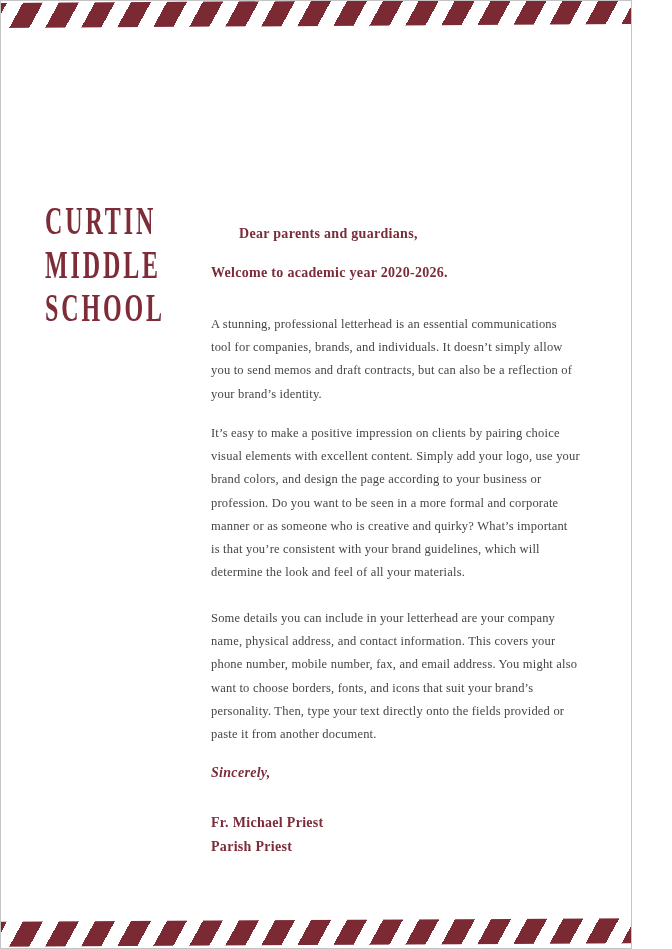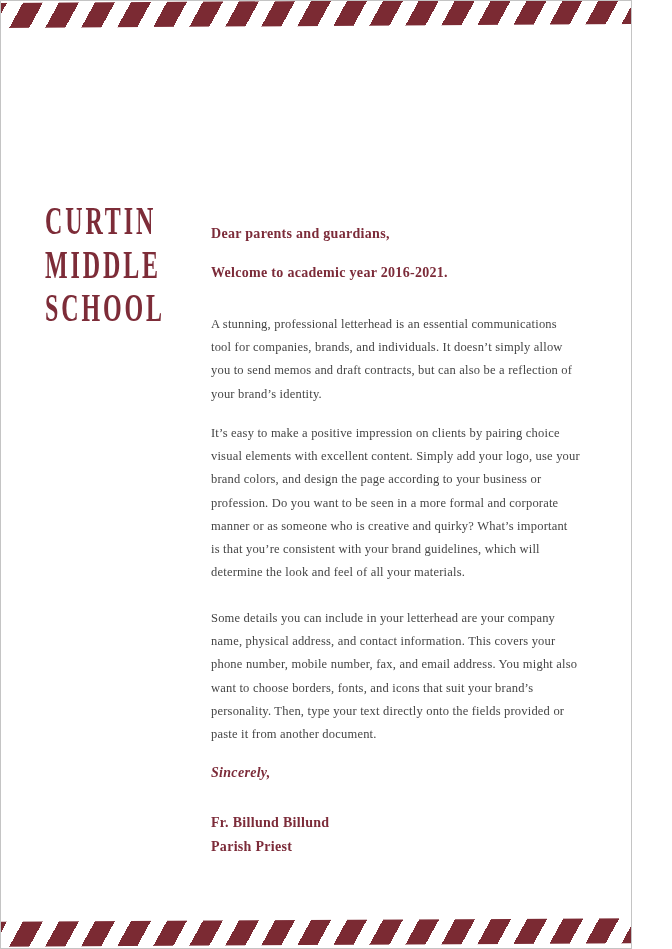--- a/index.html
+++ b/index.html
@@ -78,21 +78,21 @@
   .accent-line {
     position: absolute;
     left: 0;
     color: #7c2b39;
     font-weight: 700;
     font-size: 14px;
     line-height: 20px;
     letter-spacing: 0.3px;
     white-space: nowrap;
   }
-  .salutation  { top: 223px; }
+  .salutation  { top: 223px; margin-left: 28px; }
   .subject     { top: 262px; }
   .closing     { top: 762px; font-style: italic; }
   .sig-name    { top: 812px; }
   .sig-title   { top: 836px; }
   .para {
     position: absolute;
     left: 0;
     margin: 0;
     color: #454545;
     font-size: 13.2px;
@@ -117,21 +117,21 @@
 
   <div class="logo">
     <span class="logo-line">CURTIN</span>
     <span class="logo-line">MIDDLE</span>
     <span class="logo-line">SCHOOL</span>
   </div>
 
 
   <div class="letter">
     <div class="accent-line salutation">Dear parents and guardians,</div>
-    <div class="accent-line subject">Welcome to academic year 2016-2021.</div>
+    <div class="accent-line subject">Welcome to academic year 2020-2026.</div>
 
     <p class="para para-1">
         <span class="bline">A stunning, professional letterhead is an essential communications</span>
         <span class="bline">tool for companies, brands, and individuals. It doesn’t simply allow</span>
         <span class="bline">you to send memos and draft contracts, but can also be a reflection of</span>
         <span class="bline">your brand’s identity.</span>
       </p>
     <p class="para para-2">
         <span class="bline">It’s easy to make a positive impression on clients by pairing choice</span>
         <span class="bline">visual elements with excellent content. Simply add your logo, use your</span>
@@ -144,17 +144,17 @@
     <p class="para para-3">
         <span class="bline">Some details you can include in your letterhead are your company</span>
         <span class="bline">name, physical address, and contact information. This covers your</span>
         <span class="bline">phone number, mobile number, fax, and email address. You might also</span>
         <span class="bline">want to choose borders, fonts, and icons that suit your brand’s</span>
         <span class="bline">personality. Then, type your text directly onto the fields provided or</span>
         <span class="bline">paste it from another document.</span>
       </p>
 
     <div class="accent-line closing">Sincerely,</div>
-    <div class="accent-line sig-name">Fr. Billund Billund</div>
+    <div class="accent-line sig-name">Fr. Michael Priest</div>
     <div class="accent-line sig-title">Parish Priest</div>
   </div>
 
 </div>
 
 </body></html>

